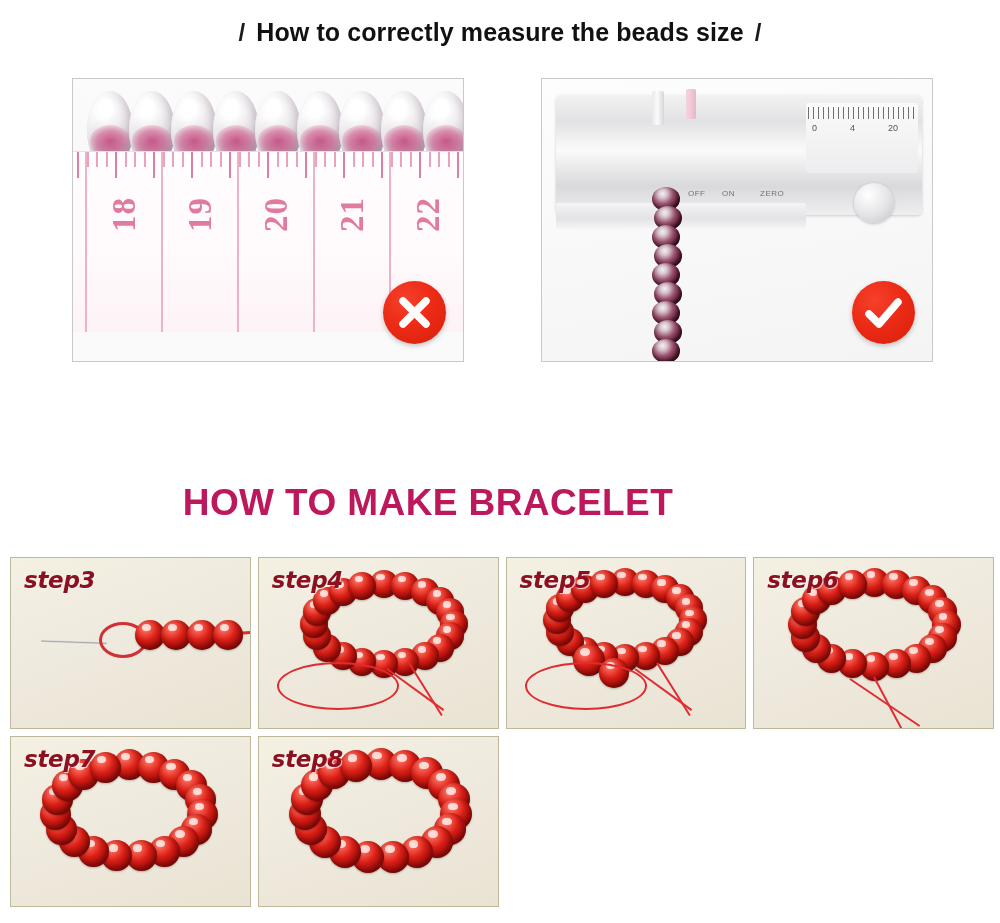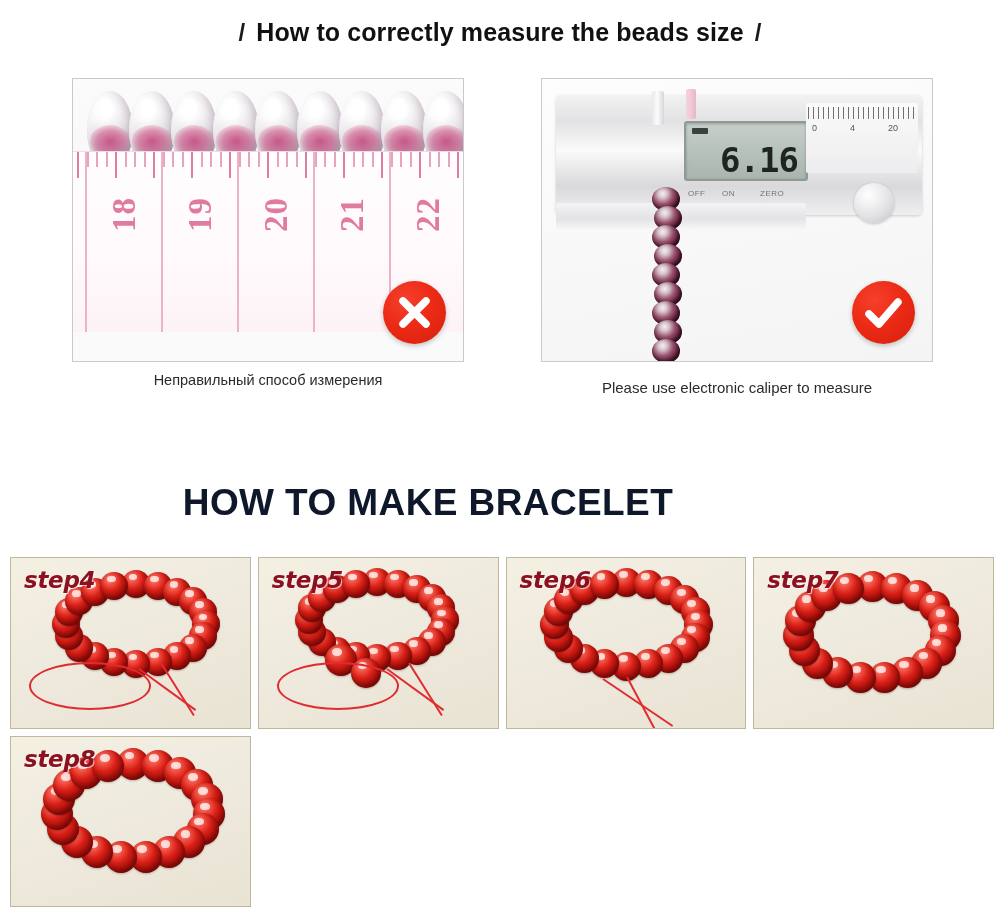--- a/index.html
+++ b/index.html
@@ -325,21 +325,21 @@
   
   .section-title {
     position: absolute;
     left: 0;
     top: 482px;
     width: 856px;
     text-align: center;
     font-size: 37px;
     font-weight: bold;
     letter-spacing: 0.4px;
-    color: #0f172a;
+    color: #be185d;
   }
 
   
   .step-grid {
     position: absolute;
     left: 10px;
     top: 557px;
     width: 984px;
     height: 350px;
     display: grid;
@@ -488,35 +488,30 @@
           </div>
       </div>
 
       <div class="badge">
         <svg viewBox="0 0 63 63">
           <line x1="20" y1="20" x2="43" y2="43" stroke="#ffffff" stroke-width="7.5" stroke-linecap="round"></line>
           <line x1="43" y1="20" x2="20" y2="43" stroke="#ffffff" stroke-width="7.5" stroke-linecap="round"></line>
         </svg>
       </div>
     </div>
-    <div class="cap-ru">Неправильный способ измерения</div>
   </div>
 
   <div class="compare-card right">
     <div class="photo-frame">
       <div class="caliper-photo">
 
         <div class="caliper-body">
           <div class="caliper-jaw-top"></div>
           <div class="caliper-jaw-top2"></div>
 
-          <div class="caliper-lcd">
-            <div class="lcd-mm"></div>
-            <div class="lcd-value">6.16</div>
-          </div>
 
           <div class="caliper-scale" id="calScale">
               <div class="scale-tick" style="left: 2px;"></div>
               <div class="scale-tick" style="left: 7px;"></div>
               <div class="scale-tick" style="left: 12px;"></div>
               <div class="scale-tick" style="left: 17px;"></div>
               <div class="scale-tick" style="left: 22px;"></div>
               <div class="scale-tick" style="left: 27px;"></div>
               <div class="scale-tick" style="left: 32px;"></div>
               <div class="scale-tick" style="left: 37px;"></div>
@@ -561,27 +556,38 @@
             <div class="garnet" style="top: 152px; left: 0px;"></div>
           </div>
       </div>
 
       <div class="badge">
         <svg viewBox="0 0 63 63">
           <polyline points="17,33 27,43 46,21" fill="none" stroke="#ffffff" stroke-width="7.5" stroke-linecap="round" stroke-linejoin="round"></polyline>
         </svg>
       </div>
     </div>
-    <div class="cap-en">Please use electronic caliper to measure</div>
   </div>
 </div>
 
 <div class="section-title">HOW TO MAKE BRACELET</div>
 
 <div class="step-grid" id="stepGrid">
+    <div class="step-cell">
+      <div class="art">
+      <div class="needle" style="left:30px;top:82px;width:66px;transform:rotate(2deg);"></div>
+      <div class="cord" style="left:88px;top:64px;width:42px;height:30px;border-width:3px;border-color:#d03036;"></div>
+      <div class="cord-line" style="left:196px;top:76px;width:46px;transform:rotate(-4deg);height:3px;"></div>
+      <div class="rbead" style="left:124px;top:62px;width:30px;height:30px;"></div>
+        <div class="rbead" style="left:150px;top:62px;width:30px;height:30px;"></div>
+        <div class="rbead" style="left:176px;top:62px;width:30px;height:30px;"></div>
+        <div class="rbead" style="left:202px;top:62px;width:30px;height:30px;"></div>
+      </div>
+      <div class="step-label">step3</div>
+    </div>
     <div class="step-cell">
       <div class="art">
         <div class="rbead" style="left:111.0px;top:12.0px;width:28px;height:28px;"></div>
         <div class="rbead" style="left:132.6px;top:14.0px;width:28px;height:28px;"></div>
         <div class="rbead" style="left:152.1px;top:19.6px;width:28px;height:28px;"></div>
         <div class="rbead" style="left:167.6px;top:28.5px;width:28px;height:28px;"></div>
         <div class="rbead" style="left:177.6px;top:39.6px;width:28px;height:28px;"></div>
         <div class="rbead" style="left:181.0px;top:52.0px;width:28px;height:28px;"></div>
         <div class="rbead" style="left:177.6px;top:64.4px;width:28px;height:28px;"></div>
         <div class="rbead" style="left:167.6px;top:75.5px;width:28px;height:28px;"></div>

